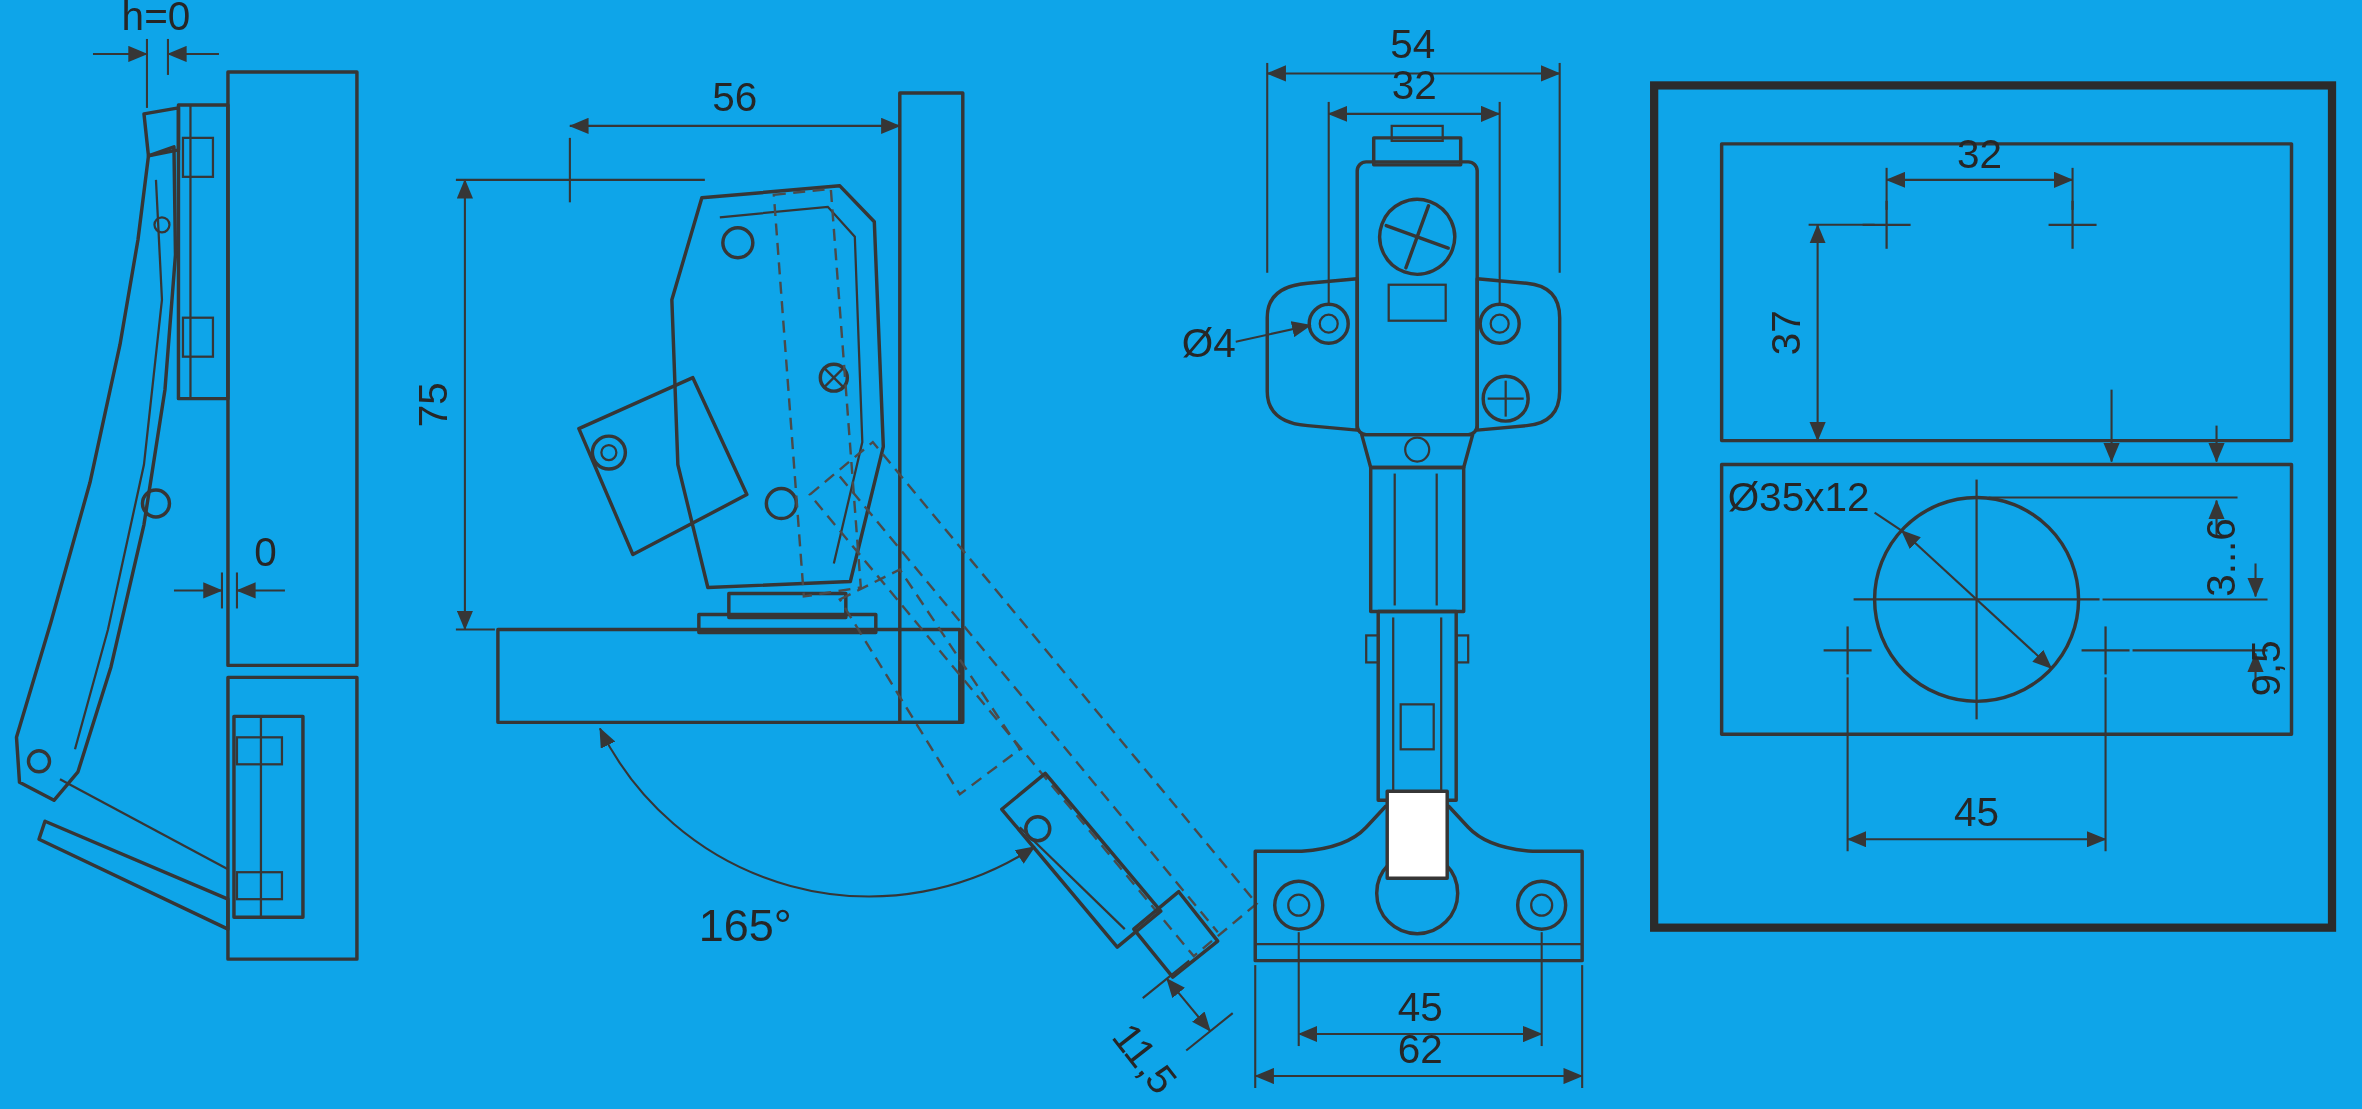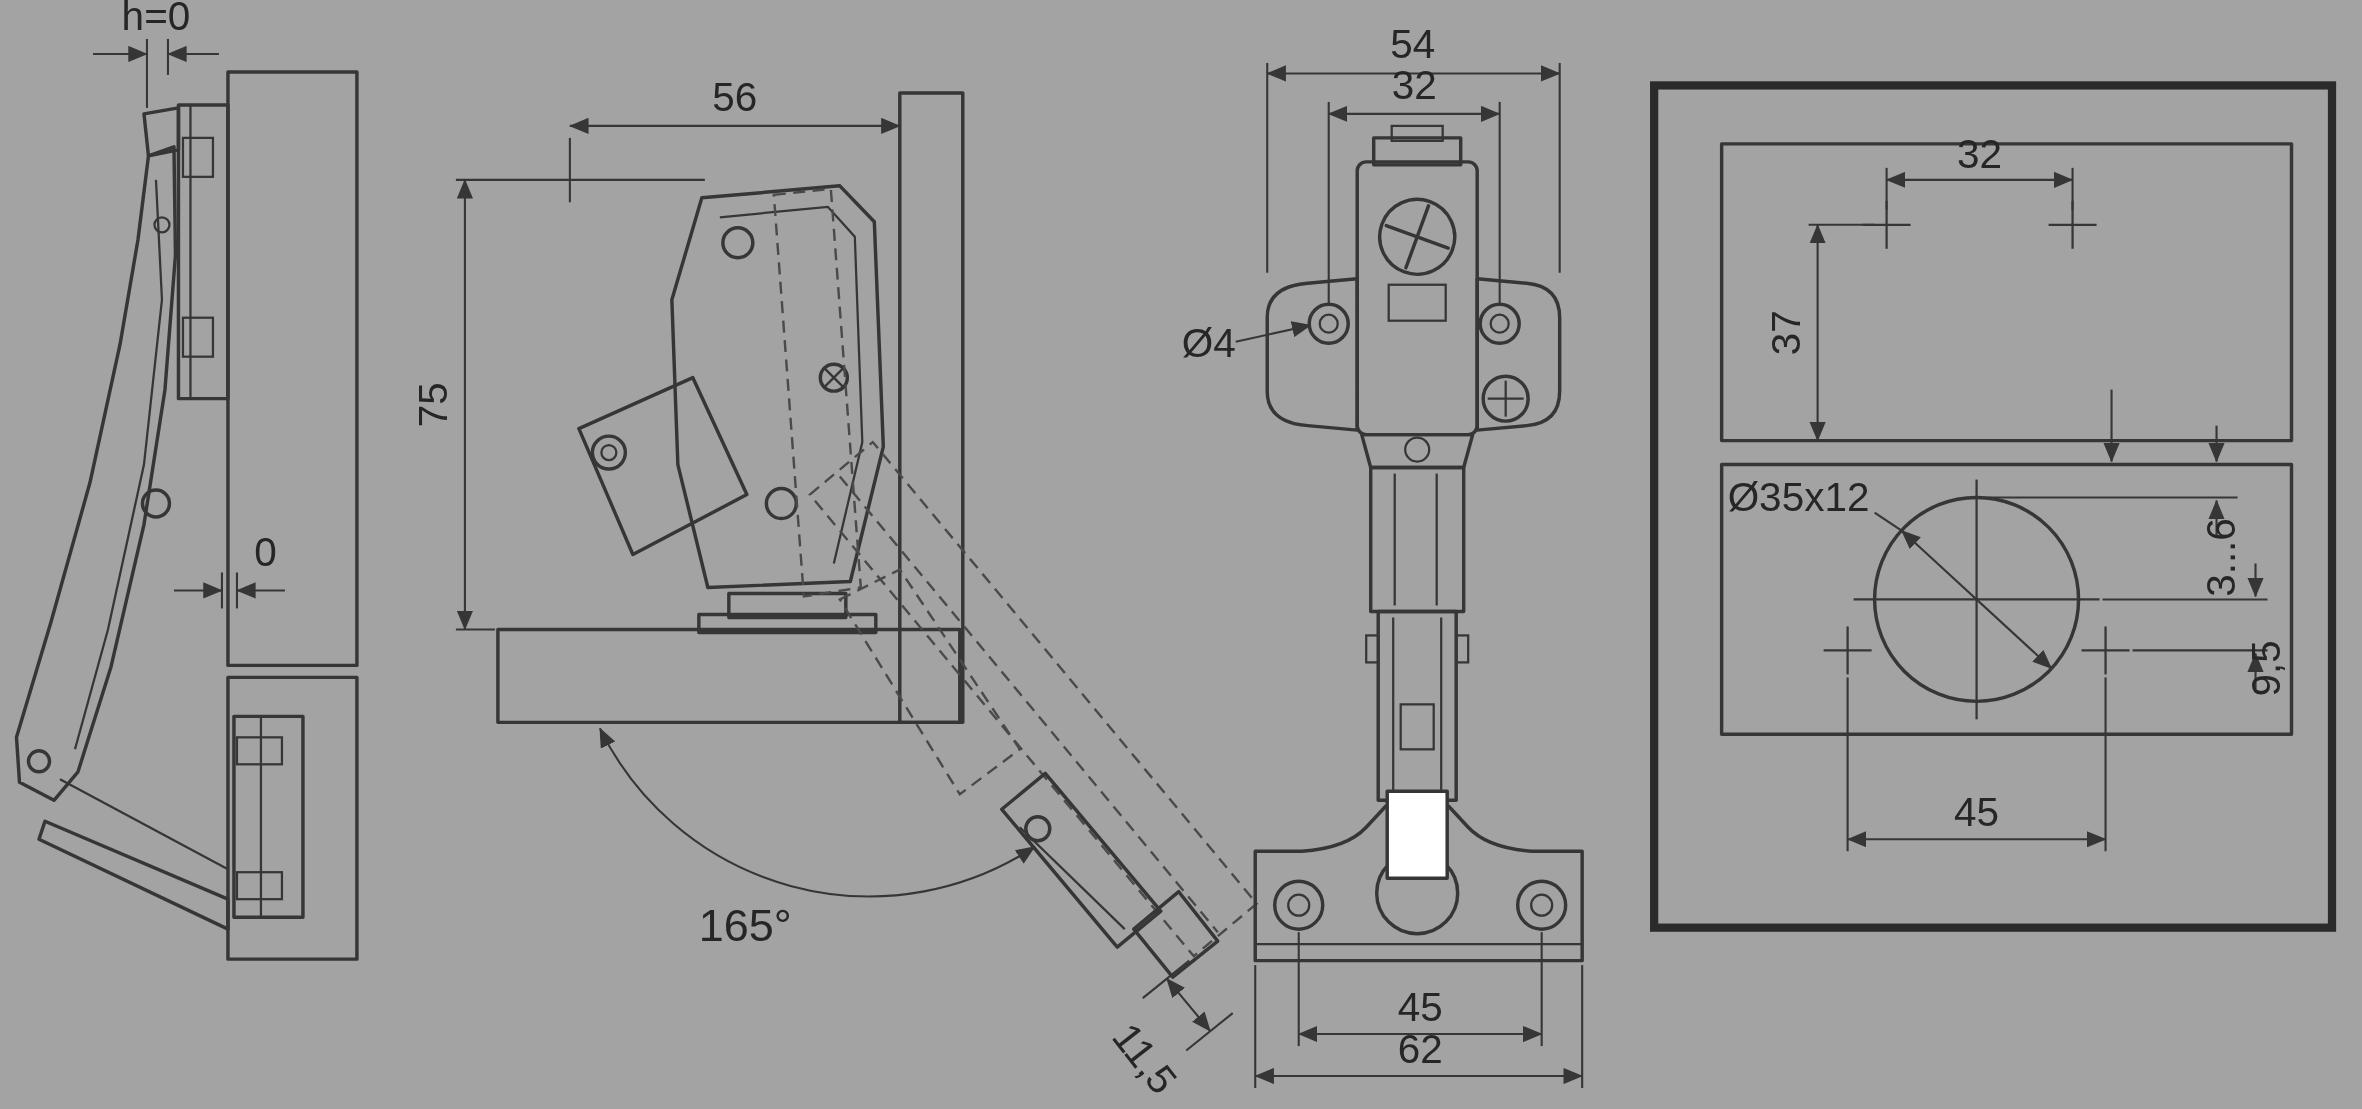--- a/index.html
+++ b/index.html
@@ -1,16 +1,16 @@
 <!DOCTYPE html>
 <html><head>
 <meta charset="utf-8">
 <style>
   html, body { margin: 0; padding: 0; background: #ffffff; }
-  .canvas-wrap { width: 2362px; height: 1109px; background: #a3a3a3; overflow: hidden; }
+  .canvas-wrap { width: 2362px; height: 1109px; background: #0ea5e9; overflow: hidden; }
   svg { display: block; }
   .outline  { fill: none;    stroke: #363636; stroke-width: 2.3; stroke-linejoin: round; stroke-linecap: round; }
   .outline-f{ fill: #ffffff; stroke: #363636; stroke-width: 2.3; stroke-linejoin: round; }
   .thin     { fill: none;    stroke: #363636; stroke-width: 1.5; }
   .dim      { fill: none;    stroke: #363636; stroke-width: 1.4; }
   .dashed   { fill: none;    stroke: #4a4a4a; stroke-width: 1.6; stroke-dasharray: 8 5; }
   .thick    { fill: none;    stroke: #2b2b2b; stroke-width: 5.5; }
   .lbl      { font-family: "Liberation Sans", "DejaVu Sans", sans-serif; font-size: 27px; fill: #262626; text-anchor: middle; }
   .lbl-lg   { font-size: 30px; }
   .lbl-start{ text-anchor: start; }

